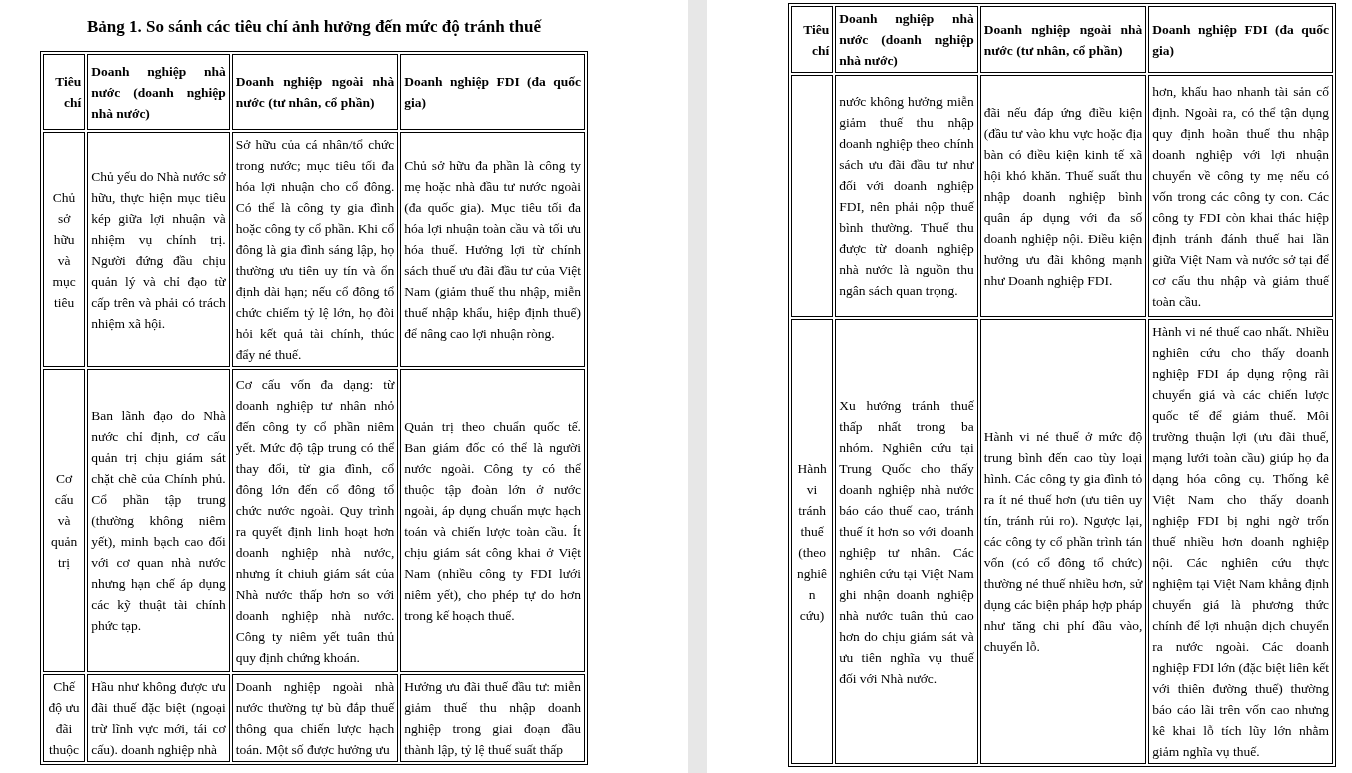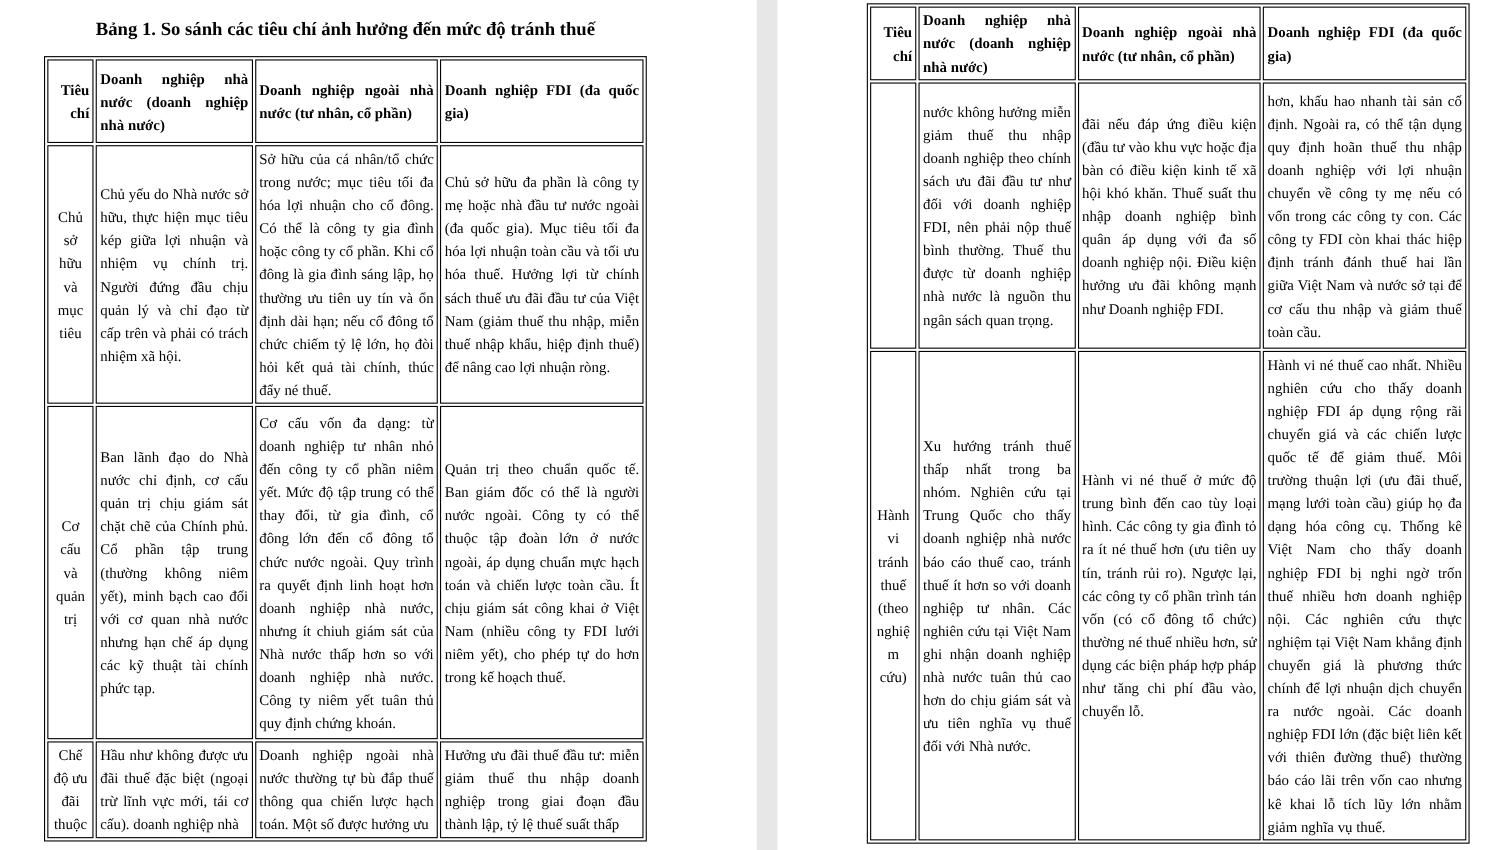--- a/index.html
+++ b/index.html
@@ -136,21 +136,21 @@
           <th>Doanh nghiệp ngoài nhà nước (tư nhân, cổ phần)</th>
           <th>Doanh nghiệp FDI (đa quốc gia)</th>
         </tr>
         <tr style="height:242px;margin-top:40px;">
           <td class="crit"></td>
           <td>nước không hưởng miễn giảm thuế thu nhập doanh nghiệp theo chính sách ưu đãi đầu tư như đối với doanh nghiệp FDI, nên phải nộp thuế bình thường. Thuế thu được từ doanh nghiệp nhà nước là nguồn thu ngân sách quan trọng.</td>
           <td>đãi nếu đáp ứng điều kiện (đầu tư vào khu vực hoặc địa bàn có điều kiện kinh tế xã hội khó khăn. Thuế suất thu nhập doanh nghiệp bình quân áp dụng với đa số doanh nghiệp nội. Điều kiện hưởng ưu đãi không mạnh như Doanh nghiệp FDI.</td>
           <td>hơn, khấu hao nhanh tài sản cố định. Ngoài ra, có thể tận dụng quy định hoãn thuế thu nhập doanh nghiệp với lợi nhuận chuyển về công ty mẹ nếu có vốn trong các công ty con. Các công ty FDI còn khai thác hiệp định tránh đánh thuế hai lần giữa Việt Nam và nước sở tại để cơ cấu thu nhập và giảm thuế toàn cầu.</td>
         </tr>
         <tr style="height:438px;">
-          <td class="crit">Hành vi tránh thuế (theo nghiệm cứu)</td>
+          <td class="crit">Hành vi tránh thuế (theo nghiên cứu)</td>
           <td>Xu hướng tránh thuế thấp nhất trong ba nhóm. Nghiên cứu tại Trung Quốc cho thấy doanh nghiệp nhà nước báo cáo thuế cao, tránh thuế ít hơn so với doanh nghiệp tư nhân. Các nghiên cứu tại Việt Nam ghi nhận doanh nghiệp nhà nước tuân thủ cao hơn do chịu giám sát và ưu tiên nghĩa vụ thuế đối với Nhà nước.</td>
           <td>Hành vi né thuế ở mức độ trung bình đến cao tùy loại hình. Các công ty gia đình tỏ ra ít né thuế hơn (ưu tiên uy tín, tránh rủi ro). Ngược lại, các công ty cổ phần trình tán vốn (có cổ đông tổ chức) thường né thuế nhiều hơn, sử dụng các biện pháp hợp pháp như tăng chi phí đầu vào, chuyển lỗ.</td>
           <td>Hành vi né thuế cao nhất. Nhiều nghiên cứu cho thấy doanh nghiệp FDI áp dụng rộng rãi chuyển giá và các chiến lược quốc tế để giảm thuế. Môi trường thuận lợi (ưu đãi thuế, mạng lưới toàn cầu) giúp họ đa dạng hóa công cụ. Thống kê Việt Nam cho thấy doanh nghiệp FDI bị nghi ngờ trốn thuế nhiều hơn doanh nghiệp nội. Các nghiên cứu thực nghiệm tại Việt Nam khẳng định chuyển giá là phương thức chính để lợi nhuận dịch chuyển ra nước ngoài. Các doanh nghiệp FDI lớn (đặc biệt liên kết với thiên đường thuế) thường báo cáo lãi trên vốn cao nhưng kê khai lỗ tích lũy lớn nhằm giảm nghĩa vụ thuế.</td>
         </tr>
       </tbody>
     </table>
   </div>
 
 </div>
 

